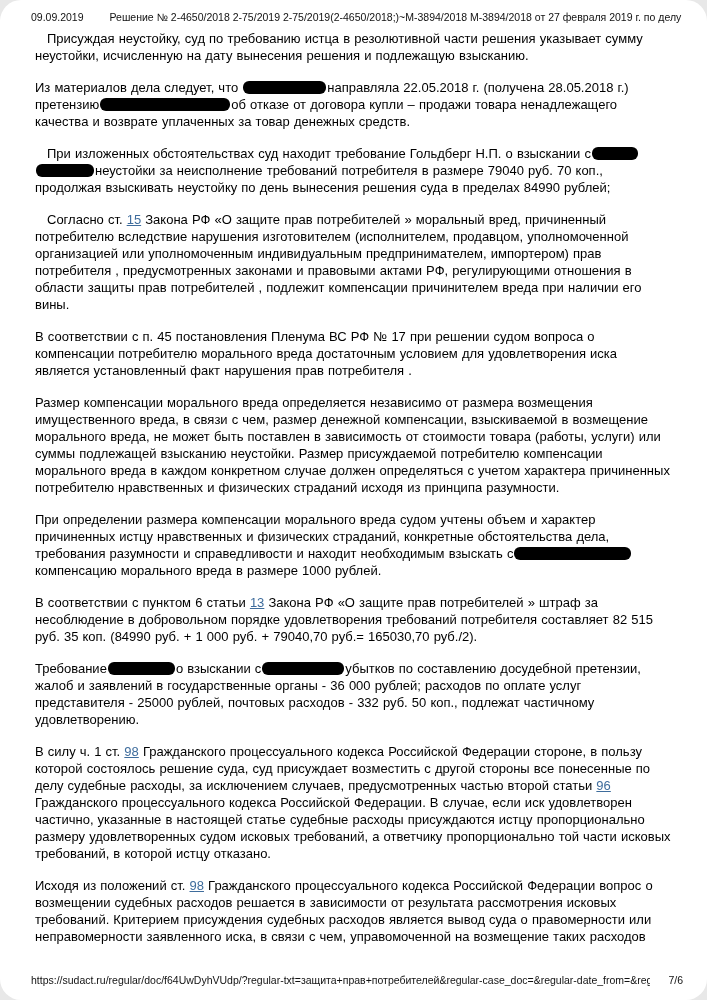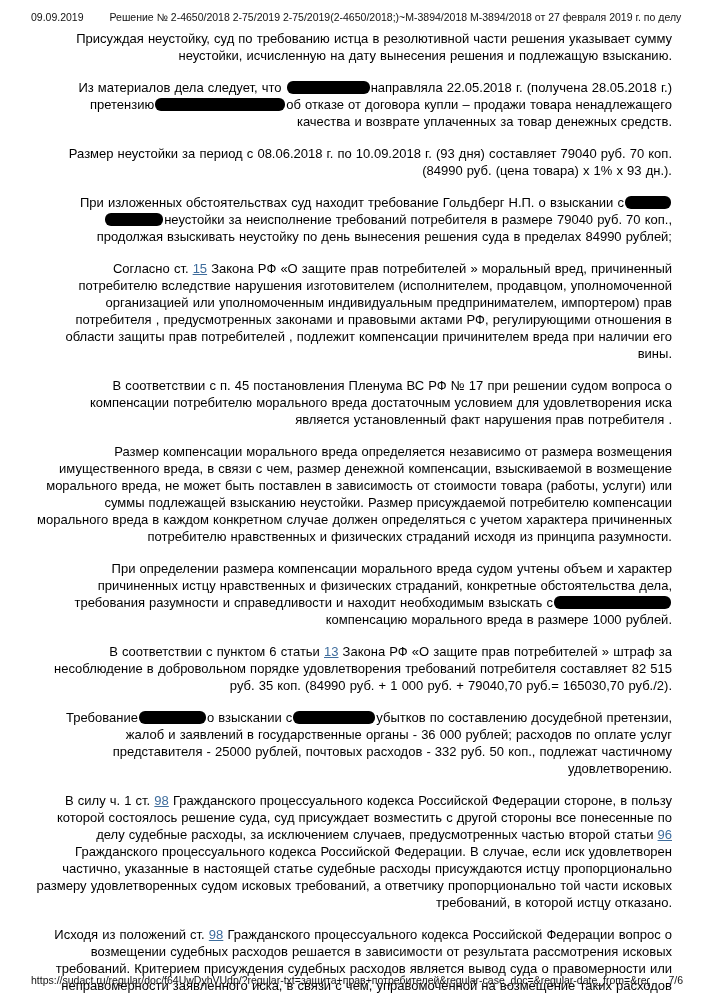--- a/index.html
+++ b/index.html
@@ -4,38 +4,39 @@
 <style>
   html,body{margin:0;padding:0;background:#e8e8e8;}
   .page{
     position:relative;
     width:707px;height:1000px;
     margin:0 auto;
     background:#fff;
     overflow:hidden;
     font-family:"Liberation Sans", sans-serif;
     color:#000;
+    border-radius:21px;
   }
   .print-header{
     position:absolute;top:11px;left:31px;right:24px;
     display:flex;align-items:baseline;
     font-size:10.5px;line-height:13px;color:#111;
   }
   .print-date{flex:none;}
   .doc-title{
     flex:1;text-align:center;white-space:nowrap;overflow:hidden;
     padding-left:26px;
   }
   .content{
     position:absolute;top:30px;left:35px;width:637px;
     font-size:13px;line-height:17px;
     text-align:left;
     word-spacing:0.5px;
   }
-  .content p{margin:0 0 15px 0;text-align:right;}
+  .content p{margin:0 0 15px 0;}
   .content p.indent{text-indent:12px;}
   .bold{font-weight:normal;}
   a.law-link{color:#3e6c9c;cursor:pointer;}
   .redact{
     display:inline-block;background:#000;height:13px;
     border-radius:6px;vertical-align:-2px;margin:0 1px;
   }
   .print-footer{
     position:absolute;bottom:13px;left:31px;right:24px;
     display:flex;justify-content:space-between;align-items:baseline;
@@ -50,21 +51,20 @@
 <div class="page">
 
   <div class="print-header">
     <span class="print-date">09.09.2019</span>
     <span class="doc-title">Решение № 2-4650/2018 2-75/2019 2-75/2019(2-4650/2018;)~М-3894/2018 М-3894/2018 от 27 февраля 2019 г. по делу № 2-4…</span>
   </div>
 
   <div class="content">
       <p class="indent"><span>Присуждая неустойку, суд по требованию истца в резолютивной части решения указывает сумму неустойки, исчисленную на дату вынесения решения и подлежащую взысканию.</span></p>
       <p><span>Из материалов дела следует, что </span><span class="redact" style="width: 83px; background: rgb(0, 0, 0);"></span><span>направляла 22.05.2018 г. (получена 28.05.2018 г.) претензию</span><span class="redact" style="width: 130px; background: rgb(0, 0, 0);"></span><span>об отказе от договора купли – продажи товара ненадлежащего качества и возврате уплаченных за товар денежных средств.</span></p>
-      <p><span>Размер неустойки за период с 08.06.2018 г. по 10.09.2018 г. (93 дня) составляет 79040 руб. 70 коп. (84990 руб. (цена товара) х 1% х 93 дн.).</span></p>
       <p class="indent"><span>При изложенных обстоятельствах суд находит требование Гольдберг Н.П. о взыскании с</span><span class="redact" style="width: 46px; background: rgb(0, 0, 0);"></span><span> </span><span class="redact" style="width: 58px; background: rgb(0, 0, 0);"></span><span>неустойки за неисполнение требований </span><span class="bold">потребителя</span><span> в размере 79040 руб. 70 коп., продолжая взыскивать неустойку по день вынесения решения суда в пределах 84990 рублей;</span></p>
       <p class="indent"><span>Согласно ст. </span><a class="law-link" href="#" style="color: rgb(62, 108, 156);">15</a><span> Закона РФ «О </span><span class="bold">защите прав потребителей</span><span> » моральный вред, причиненный </span><span class="bold">потребителю</span><span> вследствие нарушения изготовителем (исполнителем, продавцом, уполномоченной организацией или уполномоченным индивидуальным предпринимателем, импортером) </span><span class="bold">прав потребителя</span><span> , предусмотренных законами и правовыми актами РФ, регулирующими отношения в области </span><span class="bold">защиты прав потребителей</span><span> , подлежит компенсации причинителем вреда при наличии его вины.</span></p>
       <p><span>В соответствии с п. 45 постановления Пленума ВС РФ № 17 при решении судом вопроса о компенсации </span><span class="bold">потребителю</span><span> морального вреда достаточным условием для удовлетворения иска является установленный факт нарушения </span><span class="bold">прав потребителя</span><span> .</span></p>
       <p><span>Размер компенсации морального вреда определяется независимо от размера возмещения имущественного вреда, в связи с чем, размер денежной компенсации, взыскиваемой в возмещение морального вреда, не может быть поставлен в зависимость от стоимости товара (работы, услуги) или суммы подлежащей взысканию неустойки. Размер присуждаемой </span><span class="bold">потребителю</span><span> компенсации морального вреда в каждом конкретном случае должен определяться с учетом характера причиненных </span><span class="bold">потребителю</span><span> нравственных и физических страданий исходя из принципа разумности.</span></p>
       <p><span>При определении размера компенсации морального вреда судом учтены объем и характер причиненных истцу нравственных и физических страданий, конкретные обстоятельства дела, требования разумности и справедливости и находит необходимым взыскать с</span><span class="redact" style="width: 117px; background: rgb(0, 0, 0);"></span><span> компенсацию морального вреда в размере 1000 рублей.</span></p>
       <p><span>В соответствии с пунктом 6 статьи </span><a class="law-link" href="#" style="color: rgb(62, 108, 156);">13</a><span> Закона РФ «О </span><span class="bold">защите прав потребителей</span><span> » штраф за несоблюдение в добровольном порядке удовлетворения требований </span><span class="bold">потребителя</span><span> составляет 82 515 руб. 35 коп. (84990 руб. + 1 000 руб. + 79040,70 руб.= 165030,70 руб./2).</span></p>
       <p><span>Требование</span><span class="redact" style="width: 67px; background: rgb(0, 0, 0);"></span><span>о взыскании с</span><span class="redact" style="width: 82px; background: rgb(0, 0, 0);"></span><span>убытков по составлению досудебной претензии, жалоб и заявлений в государственные органы - 36 000 рублей; расходов по оплате услуг представителя - 25000 рублей, почтовых расходов - 332 руб. 50 коп., подлежат частичному удовлетворению.</span></p>
       <p><span>В силу ч. 1 ст. </span><a class="law-link" href="#" style="color: rgb(62, 108, 156);">98</a><span> Гражданского процессуального кодекса Российской Федерации стороне, в пользу которой состоялось решение суда, суд присуждает возместить с другой стороны все понесенные по делу судебные расходы, за исключением случаев, предусмотренных частью второй статьи </span><a class="law-link" href="#" style="color: rgb(62, 108, 156);">96</a><span> Гражданского процессуального кодекса Российской Федерации. В случае, если иск удовлетворен частично, указанные в настоящей статье судебные расходы присуждаются истцу пропорционально размеру удовлетворенных судом исковых требований, а ответчику пропорционально той части исковых требований, в которой истцу отказано.</span></p>
       <p><span>Исходя из положений ст. </span><a class="law-link" href="#" style="color: rgb(62, 108, 156);">98</a><span> Гражданского процессуального кодекса Российской Федерации вопрос о возмещении судебных расходов решается в зависимости от результата рассмотрения исковых требований. Критерием присуждения судебных расходов является вывод суда о правомерности или неправомерности заявленного иска, в связи с чем, управомоченной на возмещение таких расходов</span></p>
     </div>

